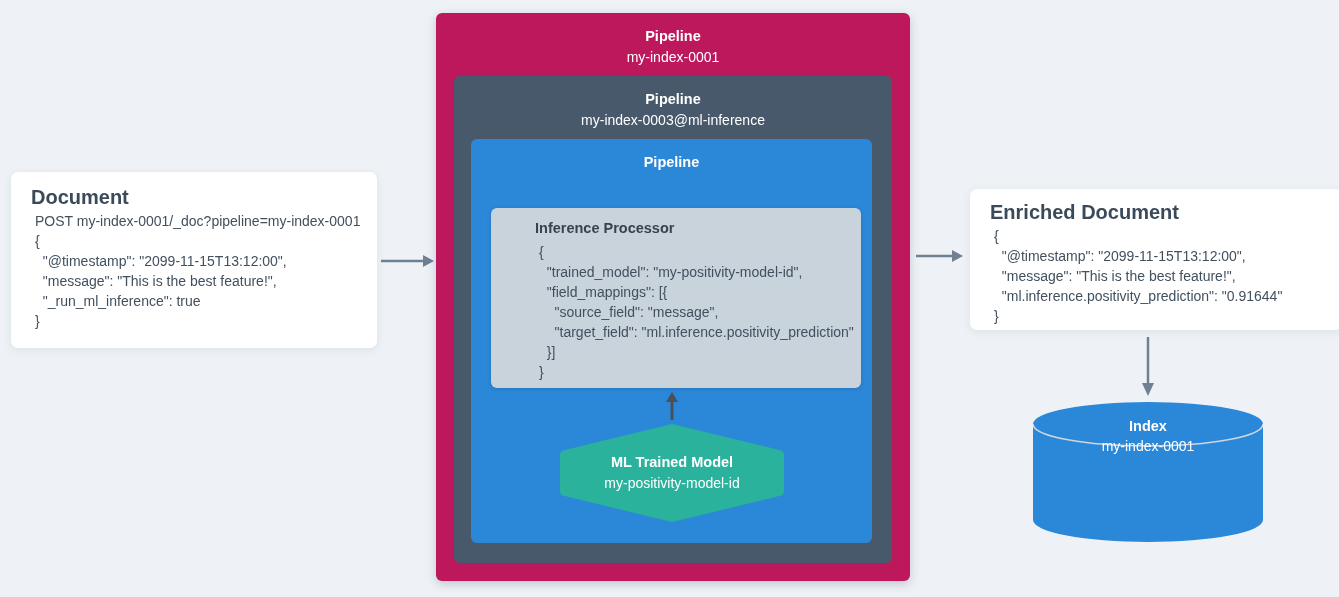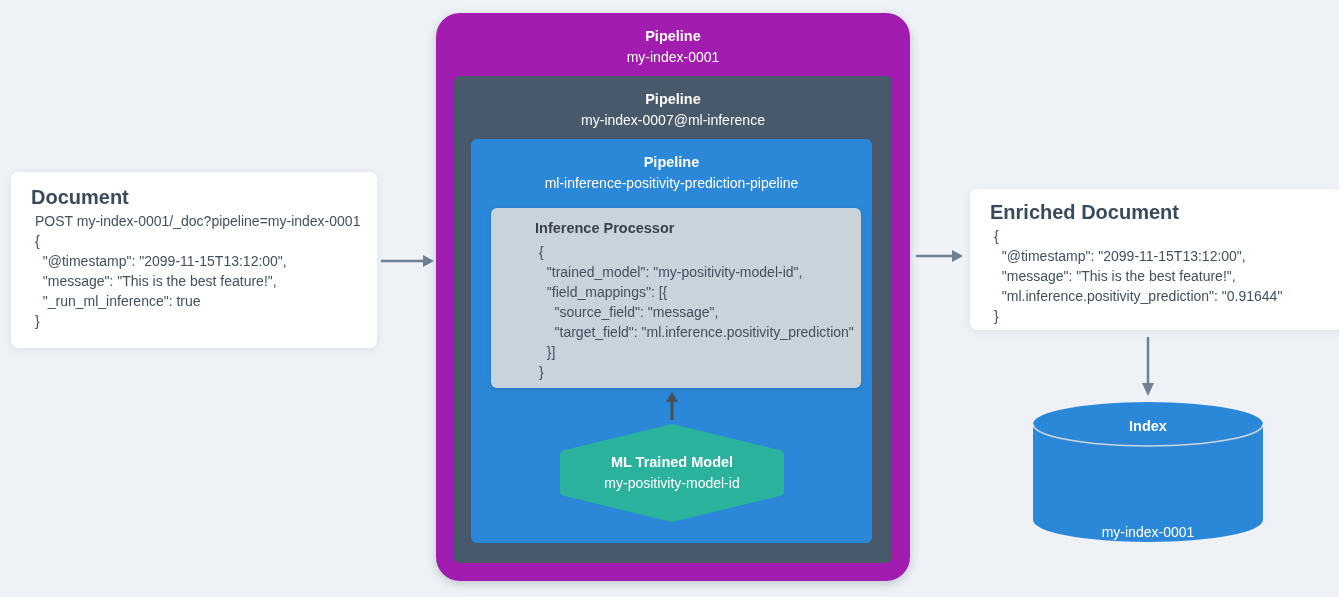--- a/index.html
+++ b/index.html
@@ -16,21 +16,21 @@
     box-shadow:0 2px 8px rgba(60,80,100,0.10);
     padding:15px 20px;box-sizing:border-box;
   }
   .card-title{font-weight:bold;font-size:20px;line-height:20px;color:#3b4a59;}
   .code{
     margin:4px;font-family:"Liberation Sans",sans-serif;
     font-size:14px;line-height:20px;white-space:pre;color:#42505e;
   }
   
   .pipe-box{border-radius:6px;box-sizing:border-box;}
-  .box-outer{background:#a21caf;box-shadow:0 3px 10px rgba(50,70,90,0.25);border-radius:24px;}
+  .box-outer{background:#be185d;box-shadow:0 3px 10px rgba(50,70,90,0.25);}
   .box-middle{background:#47596a;}
   .box-inner{background:#2b87d8;}
   .box-head{text-align:center;padding-top:13px;color:#ffffff;}
   .box-head .b{font-weight:bold;font-size:14.5px;line-height:21px;display:block;}
   .box-head .n{font-size:14px;line-height:21px;display:block;}
   
   .proc-card{
     background:#c9d3dc;border-radius:6px;padding:10px 14px;box-sizing:border-box;
     box-shadow:0 1px 4px rgba(30,50,70,0.18);
   }
@@ -39,21 +39,21 @@
   .hex-wrap{width:224px;height:98px;}
   .hex-label{
     position:absolute;inset:0;display:flex;flex-direction:column;
     align-items:center;justify-content:center;color:#ffffff;text-align:center;
   }
   .hex-label .b{font-weight:bold;font-size:14.5px;line-height:21px;}
   .hex-label .n{font-size:14px;line-height:21px;}
   
   .cyl-label{
     position:absolute;inset:0;display:flex;flex-direction:column;
-    align-items:center;justify-content:space-between;padding-top:14px;
+    align-items:center;justify-content:flex-start;padding-top:14px;
     color:#ffffff;text-align:center;
   }
   .cyl-label .b{font-weight:bold;font-size:14.5px;line-height:20px;}
   .cyl-label .n{font-size:14px;line-height:20px;}
 </style>
 </head>
 <body>
 
 <div class="stage">
 
@@ -74,27 +74,26 @@
 
   <div class="pipe-box box-outer abs" style="left:436px;top:13px;width:474px;height:568px;">
     <div class="box-head">
       <span class="b">Pipeline</span>
       <span class="n">my-index-0001</span>
     </div>
 
     <div class="pipe-box box-middle abs" style="left:18px;top:63px;width:438px;height:487px;">
       <div class="box-head">
         <span class="b">Pipeline</span>
-        <span class="n">my-index-0007@ml-inference</span>
+        <span class="n">my-index-0003@ml-inference</span>
       </div>
 
       <div class="pipe-box box-inner abs" style="left:17px;top:63px;width:401px;height:404px;">
         <div class="box-head">
           <span class="b">Pipeline</span>
-          <span class="n">ml-inference-positivity-prediction-pipeline</span>
         </div>
 
         <div class="proc-card abs" style="left:20px;top:69px;width:370px;height:180px;padding-left:44px;">
           <div class="proc-title">Inference Processor</div>
           <pre class="code">{
   "trained_model": "my-positivity-model-id",
   "field_mappings": [{
     "source_field": "message",
     "target_field": "ml.inference.positivity_prediction"
   }]

